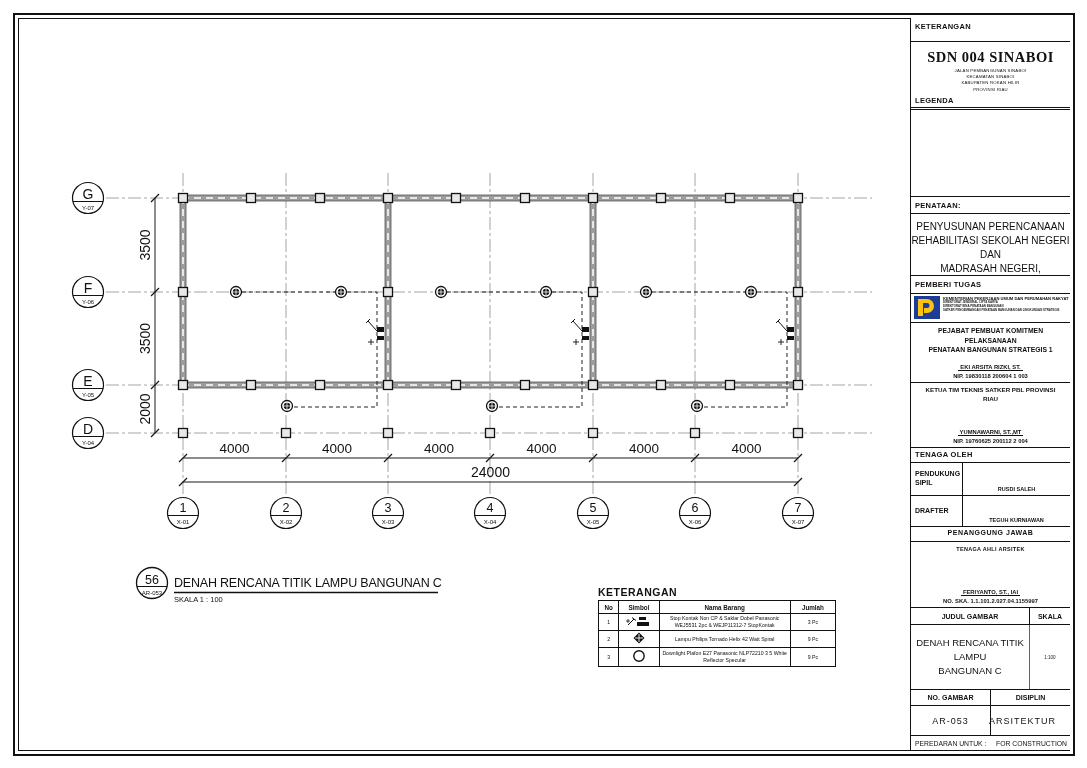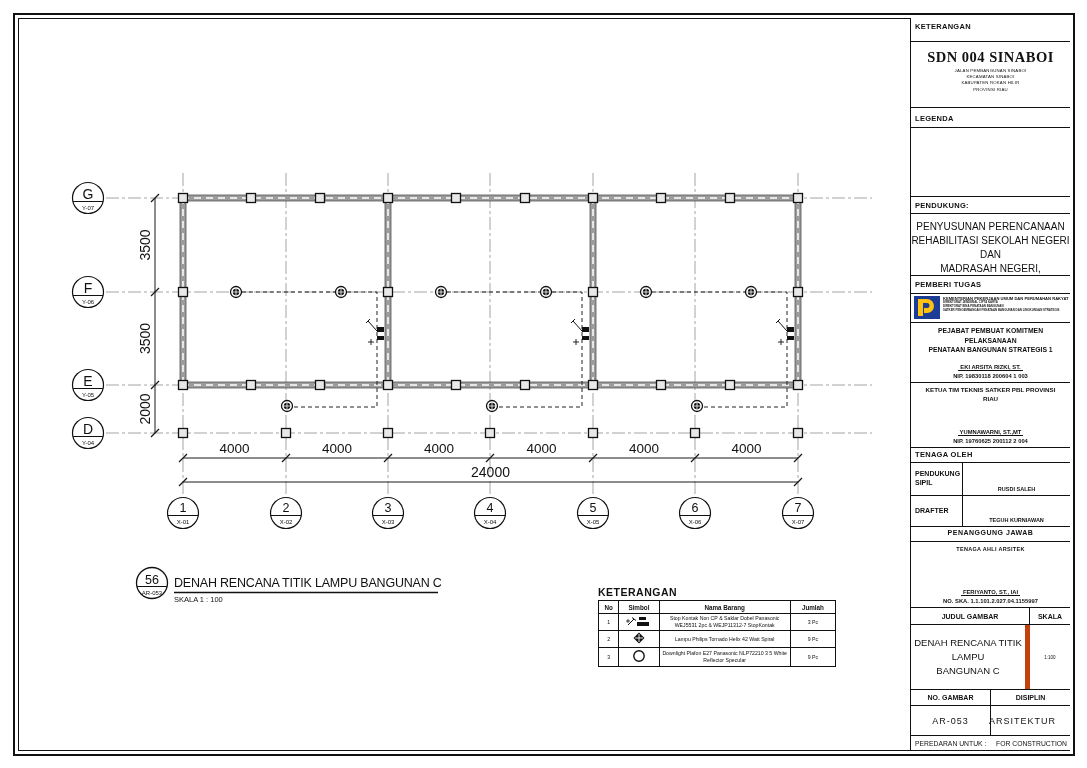--- a/index.html
+++ b/index.html
@@ -368,28 +368,28 @@
     </div>
 
     <div class="tb-s center" style="top:24px;height:66px;">
       <div class="proj-name">SDN 004 SINABOI</div>
       <div class="proj-addr pre">JALAN PEMBANGUNAN SINABOI
 KECAMATAN SINABOI
 KABUPATEN ROKAN HILIR
 PROVINSI RIAU</div>
     </div>
 
-    <div class="tb-s" style="top:92px;height:18px;">
+    <div class="tb-s" style="top:74px;height:18px;">
       <div class="tb-label">LEGENDA</div>
     </div>
 
     <div class="tb-s" style="top:108px;height:71px;"></div>
 
     <div class="tb-s" style="top:179px;height:17px;">
-      <div class="tb-label">PENDUKUNG:</div>
+      <div class="tb-label">PENATAAN:</div>
     </div>
 
     <div class="tb-s center" style="top:196px;height:62px;">
       <div class="pek-text pre">PENYUSUNAN PERENCANAAN
 REHABILITASI SEKOLAH NEGERI DAN
 MADRASAH NEGERI,
 SDN 004 SINABOI
 KABUPATEN  ROKAN HILIR
 PROVINSI RIAU</div>
     </div>
@@ -459,21 +459,21 @@
         <div class="sig-nip">NO. SKA. 1.1.101.2.027.04.1155997</div>
       </div>
     </div>
 
     <div class="tb-s" style="top:590px;height:17px;">
       <div class="split judul-head" style="left:0;width:119px;border-right:1px solid #111;">JUDUL  GAMBAR</div>
       <div class="split judul-head" style="left:119px;right:0;">SKALA</div>
     </div>
 
     <div class="tb-s" style="top:607px;height:65px;">
-      <div class="split judul-txt pre" style="left:0;width:119px;border-right:5px solid #c2410c;">DENAH RENCANA TITIK LAMPU
+      <div class="split judul-txt pre" style="left:0;width:119px;border-right:1px solid #c2410c;">DENAH RENCANA TITIK LAMPU
 BANGUNAN C</div>
       <div class="split skala-val" style="left:119px;right:0;">1:100</div>
     </div>
 
     <div class="tb-s" style="top:672px;height:16px;">
       <div class="split judul-head" style="left:0;width:80px;border-right:1px solid #111;">NO.  GAMBAR</div>
       <div class="split judul-head" style="left:80px;right:0;">DISIPLIN</div>
     </div>
 
     <div class="tb-s" style="top:688px;height:30px;">

